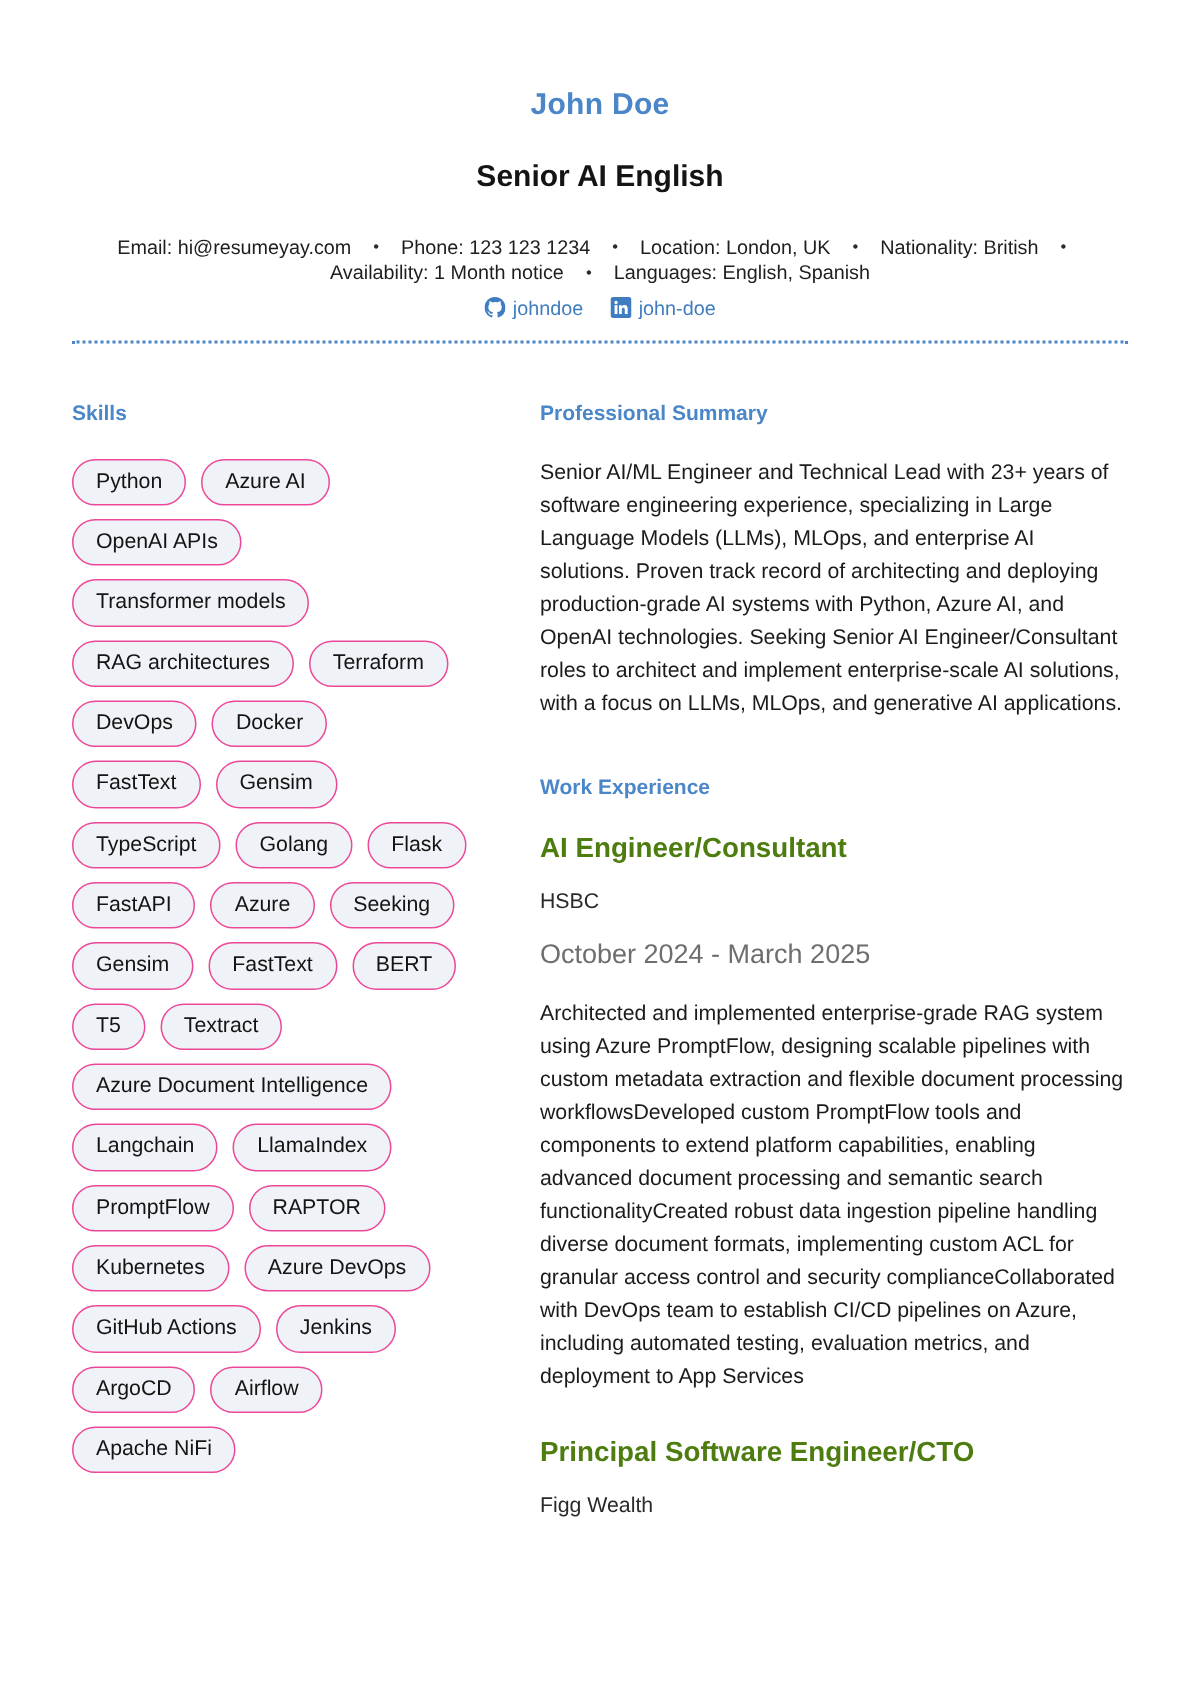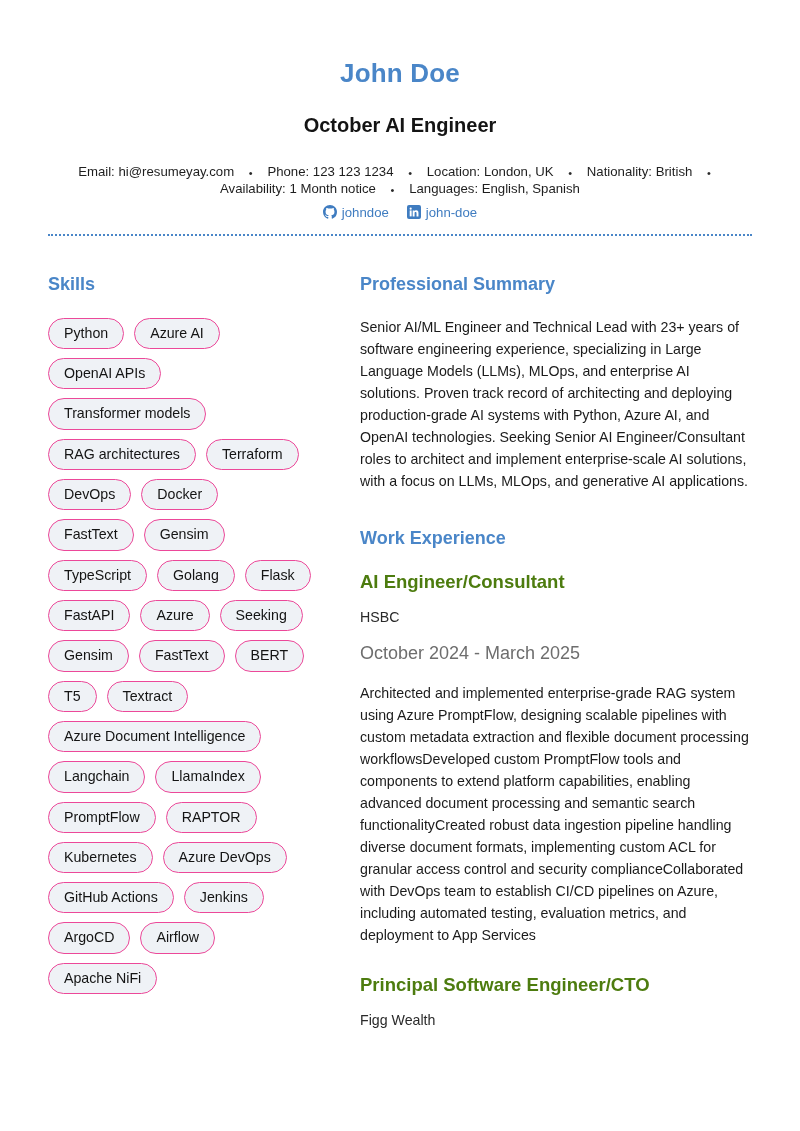--- a/index.html
+++ b/index.html
@@ -22,21 +22,21 @@
     background: #ffffff;
     padding: 44px 48px 0 48px;
     position: relative;
     overflow: hidden;
   }
 
   
   .header { text-align: center; }
 
   .name {
-    font-size: 26px;
+    font-size: 20px;
     font-weight: bold;
     color: #4a86c8;
     letter-spacing: 0.2px;
     line-height: 1.2;
     margin-top: 14px;
   }
 
   .job-title {
     font-size: 20px;
     font-weight: bold;
@@ -95,21 +95,21 @@
   .columns {
     display: flex;
     margin-top: 38px;
     align-items: flex-start;
   }
 
   .col-left { width: 282px; flex: 0 0 282px; padding-right: 18px; }
   .col-right { flex: 1 1 auto; padding-left: 30px; }
 
   .section-title {
-    font-size: 18px;
+    font-size: 14px;
     font-weight: bold;
     color: #4a86c8;
     line-height: 1.2;
   }
 
   
   .skills {
     display: flex;
     flex-wrap: wrap;
     gap: 9px 10px;
@@ -173,21 +173,21 @@
 
   .job.last { margin-top: 28px; }
 </style>
 </head>
 <body>
 
 <div class="page">
 
   <div class="header">
     <div class="name">John Doe</div>
-    <div class="job-title">October AI Engineer</div>
+    <div class="job-title">Senior AI English</div>
 
     <div class="contact-line">
       <span class="contact-item">Email: hi@resumeyay.com</span>
       <span class="sep">•</span>
       <span class="contact-item">Phone: 123 123 1234</span>
       <span class="sep">•</span>
       <span class="contact-item">Location: London, UK</span>
       <span class="sep">•</span>
       <span class="contact-item">Nationality: British</span>
       <span class="sep">•</span>

